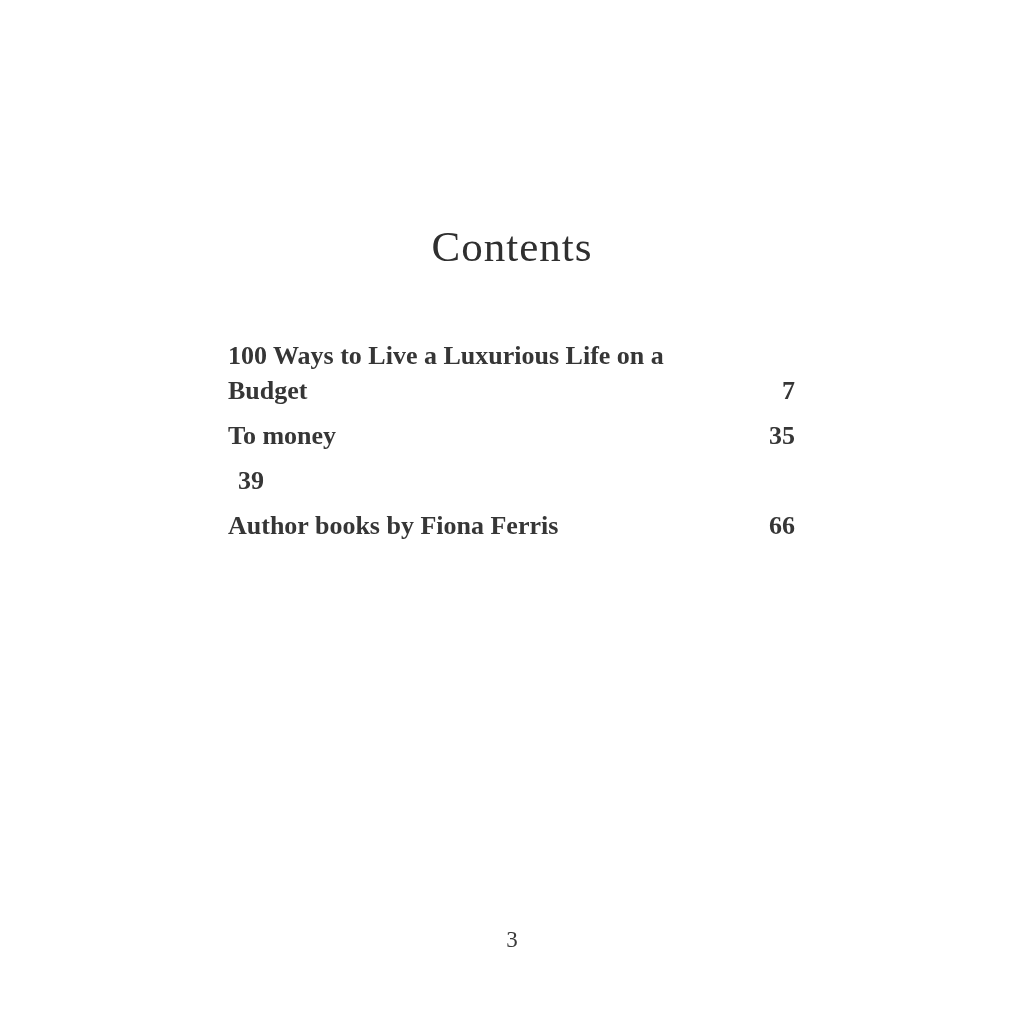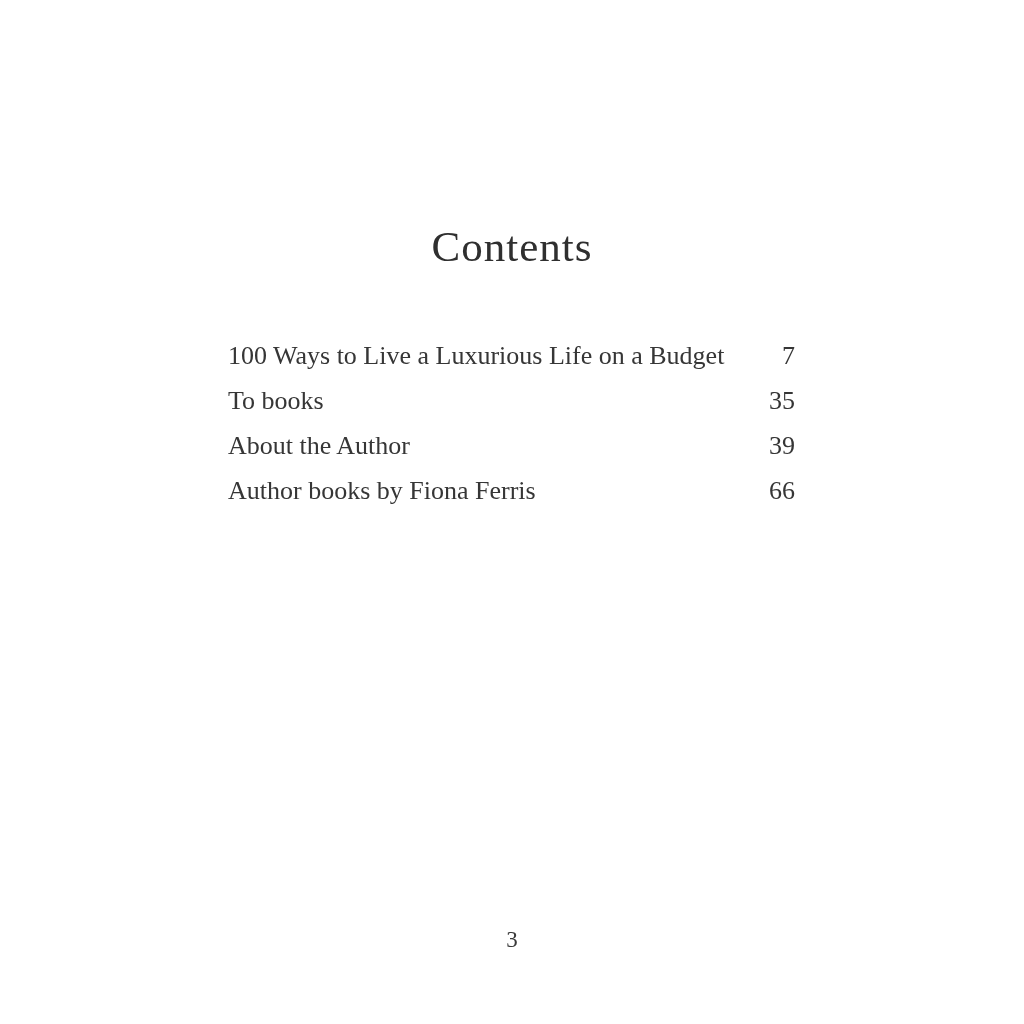--- a/index.html
+++ b/index.html
@@ -25,20 +25,21 @@
     font-size: 43px;
     letter-spacing: 1px;
     color: #2f2f2f;
     font-weight: 400;
   }
   .toc {
     position: absolute;
     top: 338px;
     left: 228px;
     width: 567px;
+    font-weight: bold;
   }
   .toc-row {
     display: flex;
     justify-content: space-between;
     align-items: flex-end;
     margin-bottom: 10px;
     font-size: 26px;
     line-height: 35px;
     color: #363636;
   }
@@ -69,26 +70,25 @@
 
   <div class="toc">
 
     <div class="toc-row">
       <span class="toc-title">100 Ways to Live a Luxurious Life on a Budget</span>
       <span class="toc-page">7</span>
     </div>
 
 
     <div class="toc-row">
-      <span class="toc-title">To books</span>
+      <span class="toc-title">To money</span>
       <span class="toc-page">35</span>
     </div>
 
     <div class="toc-row">
-      <span class="toc-title">About the Author</span>
       <span class="toc-page">39</span>
     </div>
 
     <div class="toc-row">
       <span class="toc-title">Author books by Fiona Ferris</span>
       <span class="toc-page">66</span>
     </div>
 
   </div>
 

